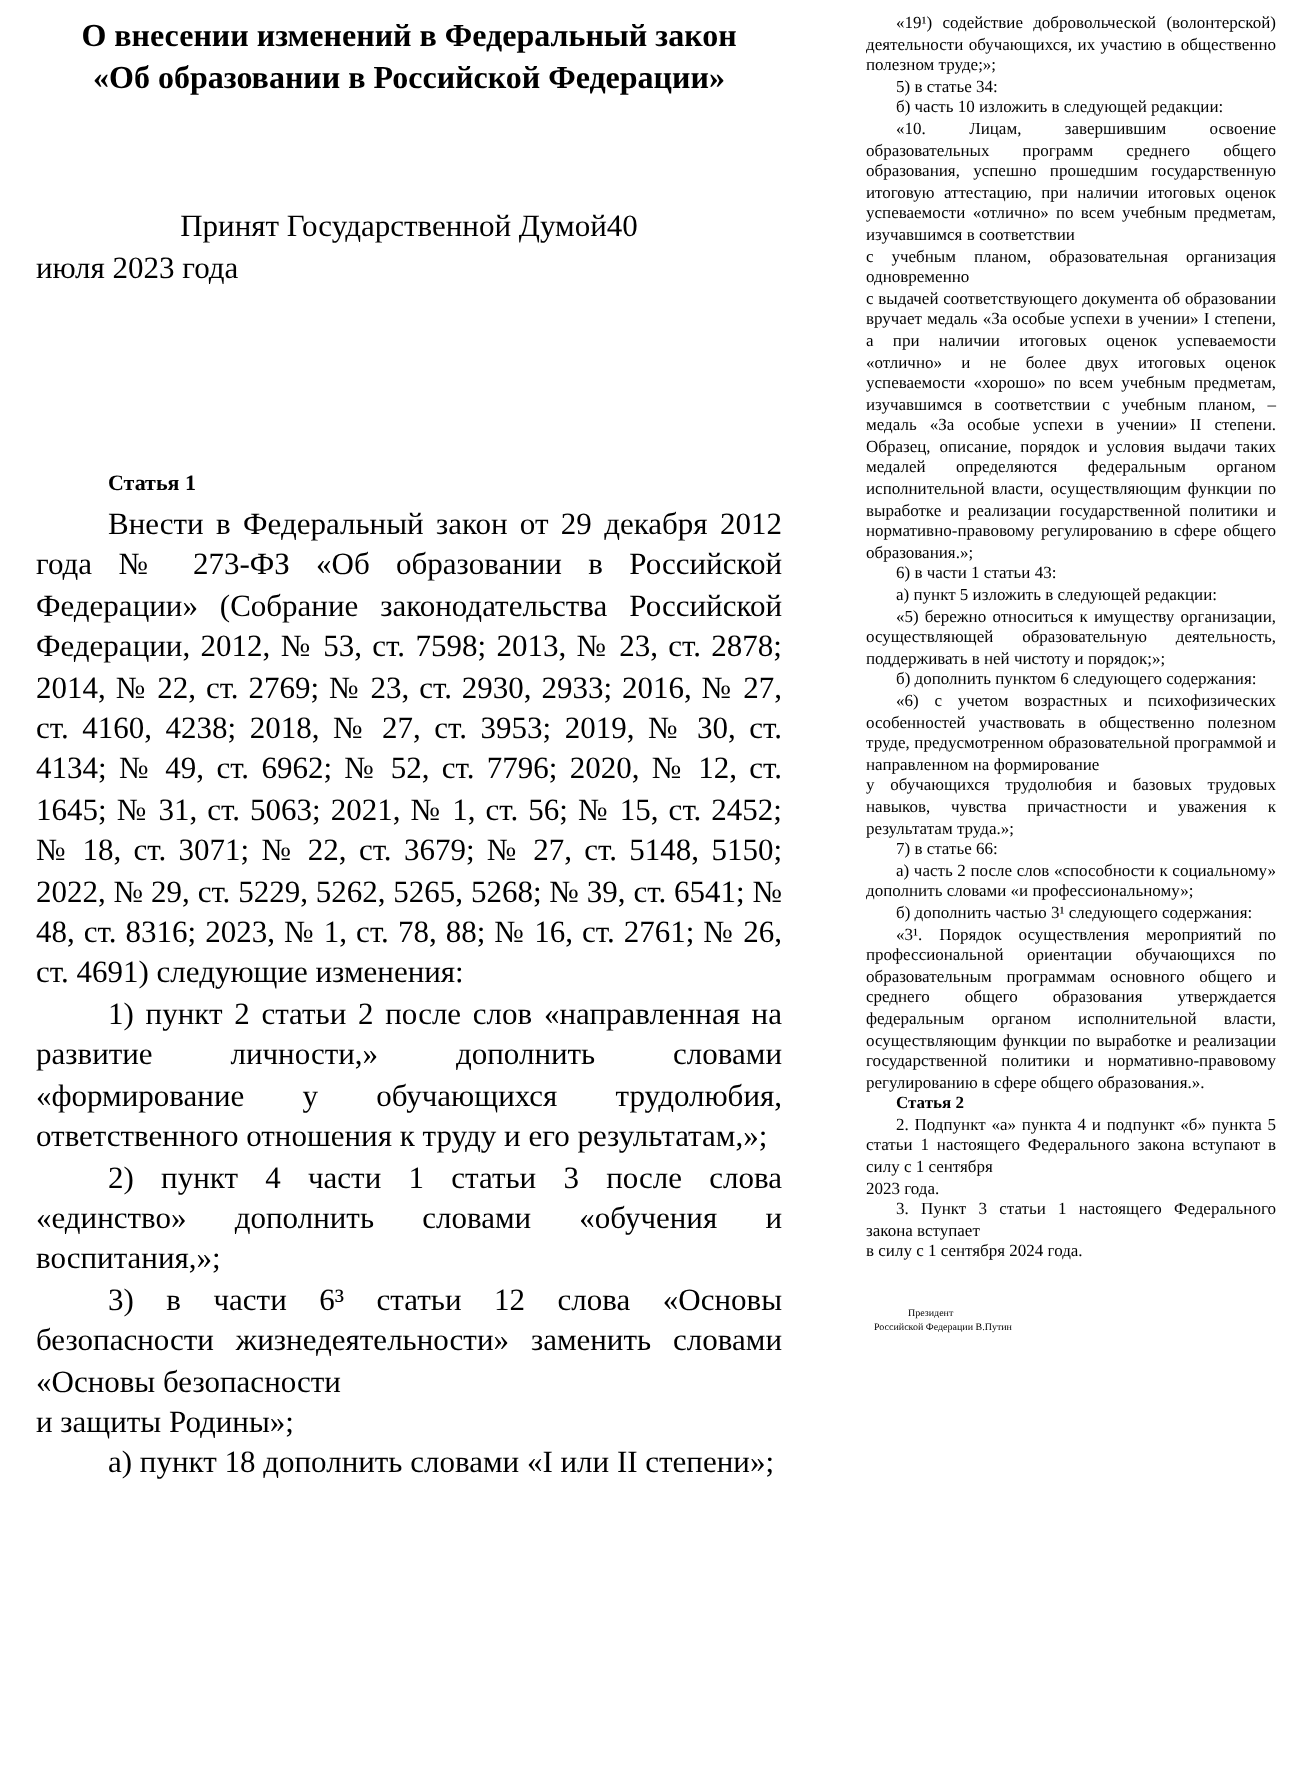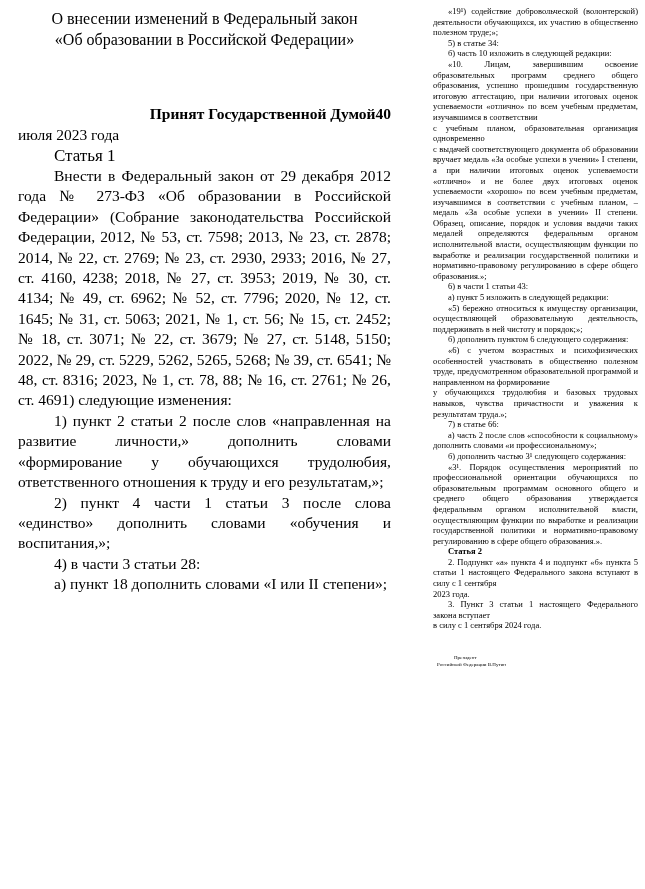--- a/index.html
+++ b/index.html
@@ -15,40 +15,40 @@
   }
   
   .col-left {
     position: absolute;
     left: 18px;
     top: 8px;
     width: 373px;
   }
   .doc-title {
     font-size: 16px;
-    font-weight: normal;
+    font-weight: bold;
     text-align: center;
     line-height: 21px;
     white-space: pre-line;
   }
   .adopted-row {
     margin-top: 53px;
     display: flex;
-    justify-content: flex-end;
+    justify-content: center;
     font-size: 15.5px;
     line-height: 21px;
-    font-weight: bold;
   }
   .adopted-line2 {
     font-size: 15.5px;
     line-height: 21px;
   }
   .art1-heading {
-    font-size: 17px;
-    font-weight: normal;
+    margin-top: 87px;
+    font-size: 11px;
+    font-weight: bold;
     line-height: 21px;
     padding-left: 36px;
   }
   .col-left p {
     font-size: 15.5px;
     line-height: 20.4px;
     text-align: justify;
     text-indent: 36px;
     white-space: pre-line;
   }
@@ -95,21 +95,22 @@
       <span>Принят Государственной Думой</span>
       <span>40</span>
     </div>
     <div class="adopted-line2">июля 2023 года</div>
 
     <div class="art1-heading">Статья 1</div>
 
     <p>Внести в Федеральный закон от 29 декабря 2012 года № 273-ФЗ «Об образовании в Российской Федерации» (Собрание законодательства Российской Федерации, 2012, № 53, ст. 7598; 2013, № 23, ст. 2878; 2014, № 22, ст. 2769; № 23, ст. 2930, 2933; 2016, № 27, ст. 4160, 4238; 2018, № 27, ст. 3953; 2019, № 30, ст. 4134; № 49, ст. 6962; № 52, ст. 7796; 2020, № 12, ст. 1645; № 31, ст. 5063; 2021, № 1, ст. 56; № 15, ст. 2452; № 18, ст. 3071; № 22, ст. 3679; № 27, ст. 5148, 5150; 2022, № 29, ст. 5229, 5262, 5265, 5268; № 39, ст. 6541; № 48, ст. 8316; 2023, № 1, ст. 78, 88; № 16, ст. 2761; № 26, ст. 4691) следующие изменения:</p>
     <p>1) пункт 2 статьи 2 после слов «направленная на развитие личности,» дополнить словами «формирование у обучающихся трудолюбия, ответственного отношения к труду и его результатам,»;</p>
     <p>2) пункт 4 части 1 статьи 3 после слова «единство» дополнить словами «обучения и воспитания,»;</p>
-    <p>4) в части 3 статьи 28:</p>
+    <p>3) в части 6³ статьи 12 слова «Основы безопасности жизнедеятельности» заменить словами «Основы безопасности
+и защиты Родины»;</p>
     <p>а) пункт 18 дополнить словами «I или II степени»;</p>
   </div>
 
   <div class="col-right">
     <p>«19¹) содействие добровольческой (волонтерской) деятельности обучающихся, их участию в общественно полезном труде;»;</p>
     <p>5) в статье 34:</p>
     <p>б) часть 10 изложить в следующей редакции:</p>
     <p>«10. Лицам, завершившим освоение образовательных программ среднего общего образования, успешно прошедшим государственную итоговую аттестацию, при наличии итоговых оценок успеваемости «отлично» по всем учебным предметам, изучавшимся в соответствии
 с учебным планом, образовательная организация одновременно
 с выдачей соответствующего документа об образовании вручает медаль «За особые успехи в учении» I степени, а при наличии итоговых оценок успеваемости «отлично» и не более двух итоговых оценок успеваемости «хорошо» по всем учебным предметам, изучавшимся в соответствии с учебным планом, – медаль «За особые успехи в учении» II степени. Образец, описание, порядок и условия выдачи таких медалей определяются федеральным органом исполнительной власти, осуществляющим функции по выработке и реализации государственной политики и нормативно-правовому регулированию в сфере общего образования.»;</p>

